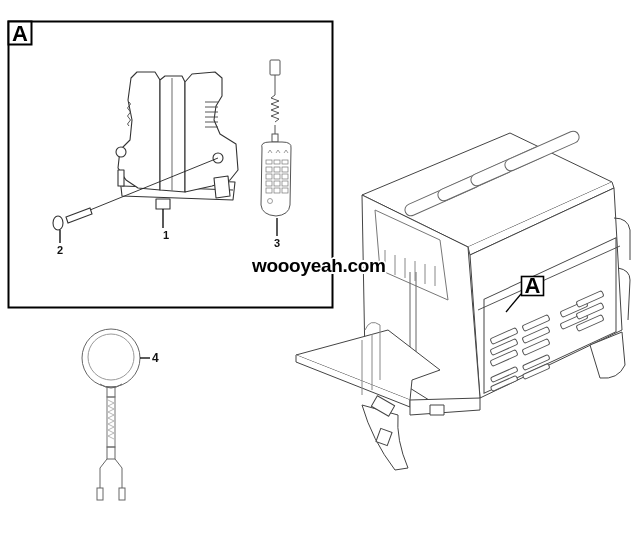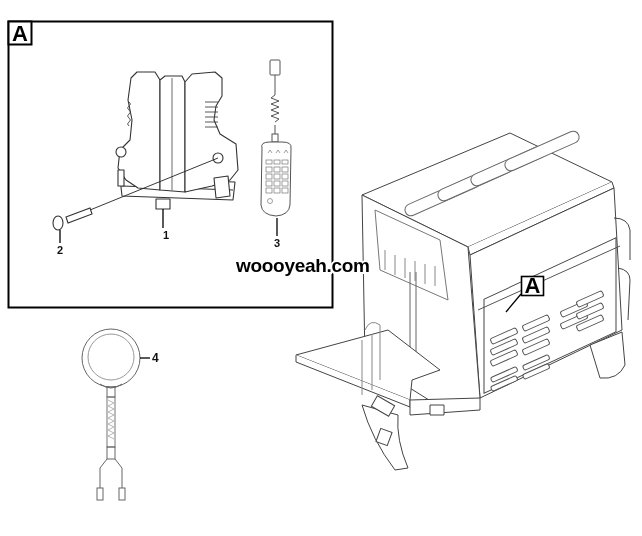--- a/index.html
+++ b/index.html
@@ -1,21 +1,21 @@
 <!DOCTYPE html>
 <html><head>
   <meta charset="utf-8">
   <style>
     html, body { margin: 0; padding: 0; background: #ffffff; }
     body { width: 642px; height: 536px; position: relative; overflow: hidden;
            font-family: "Liberation Sans", sans-serif; }
     svg.canvas { position: absolute; left: 0; top: 0; }
     .lbl { font-family: "Liberation Sans", sans-serif; font-weight: bold; fill: #111; }
     .callout { font-family: "Liberation Sans", sans-serif; font-weight: bold; font-size: 22px; fill: #000; }
-    .watermark { position: absolute; left: 236px; top: 255px; font-family: "Liberation Sans", sans-serif;
+    .watermark { position: absolute; left: 252px; top: 255px; font-family: "Liberation Sans", sans-serif;
                  font-size: 19px; font-weight: bold; color: #000; letter-spacing: -0.3px;
                  text-shadow: -1.5px -1.5px 0 #fff, 1.5px -1.5px 0 #fff, -1.5px 1.5px 0 #fff, 1.5px 1.5px 0 #fff,
                               0 2px 0 #fff, 2px 0 0 #fff, 0 -2px 0 #fff, -2px 0 0 #fff; }
   </style>
 </head>
 <body>
 
 <svg class="canvas" width="642" height="536" viewBox="0 0 642 536" xmlns="http://www.w3.org/2000/svg">
 
   <g>

